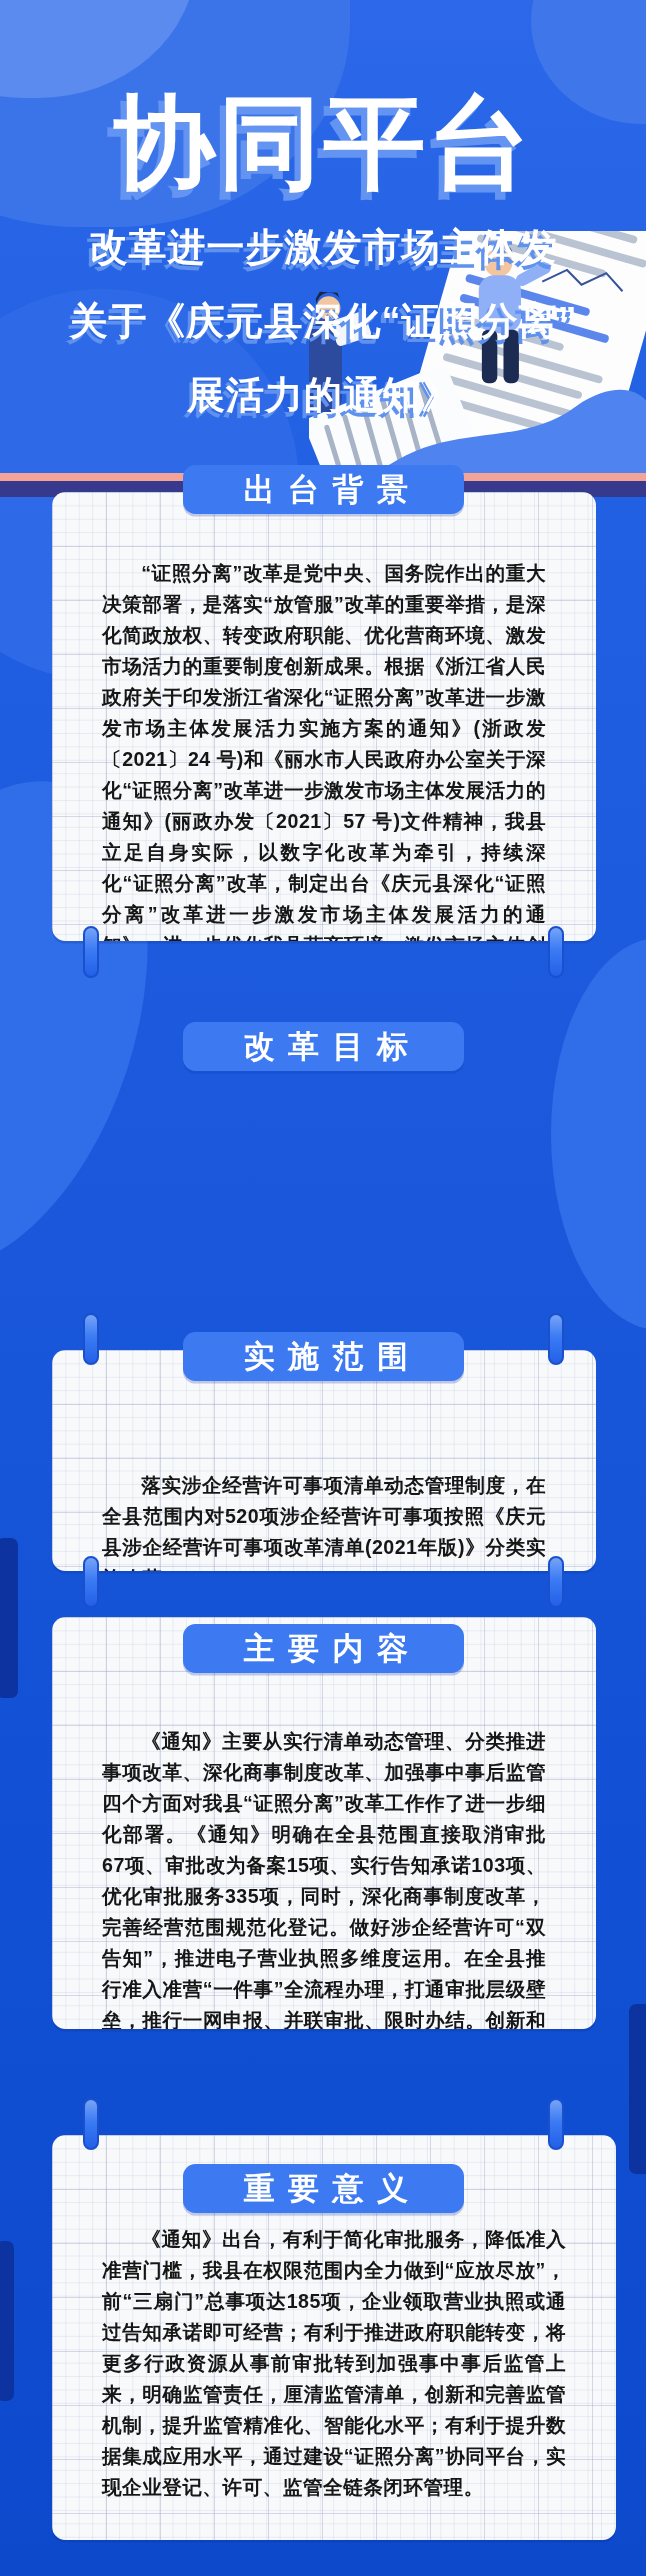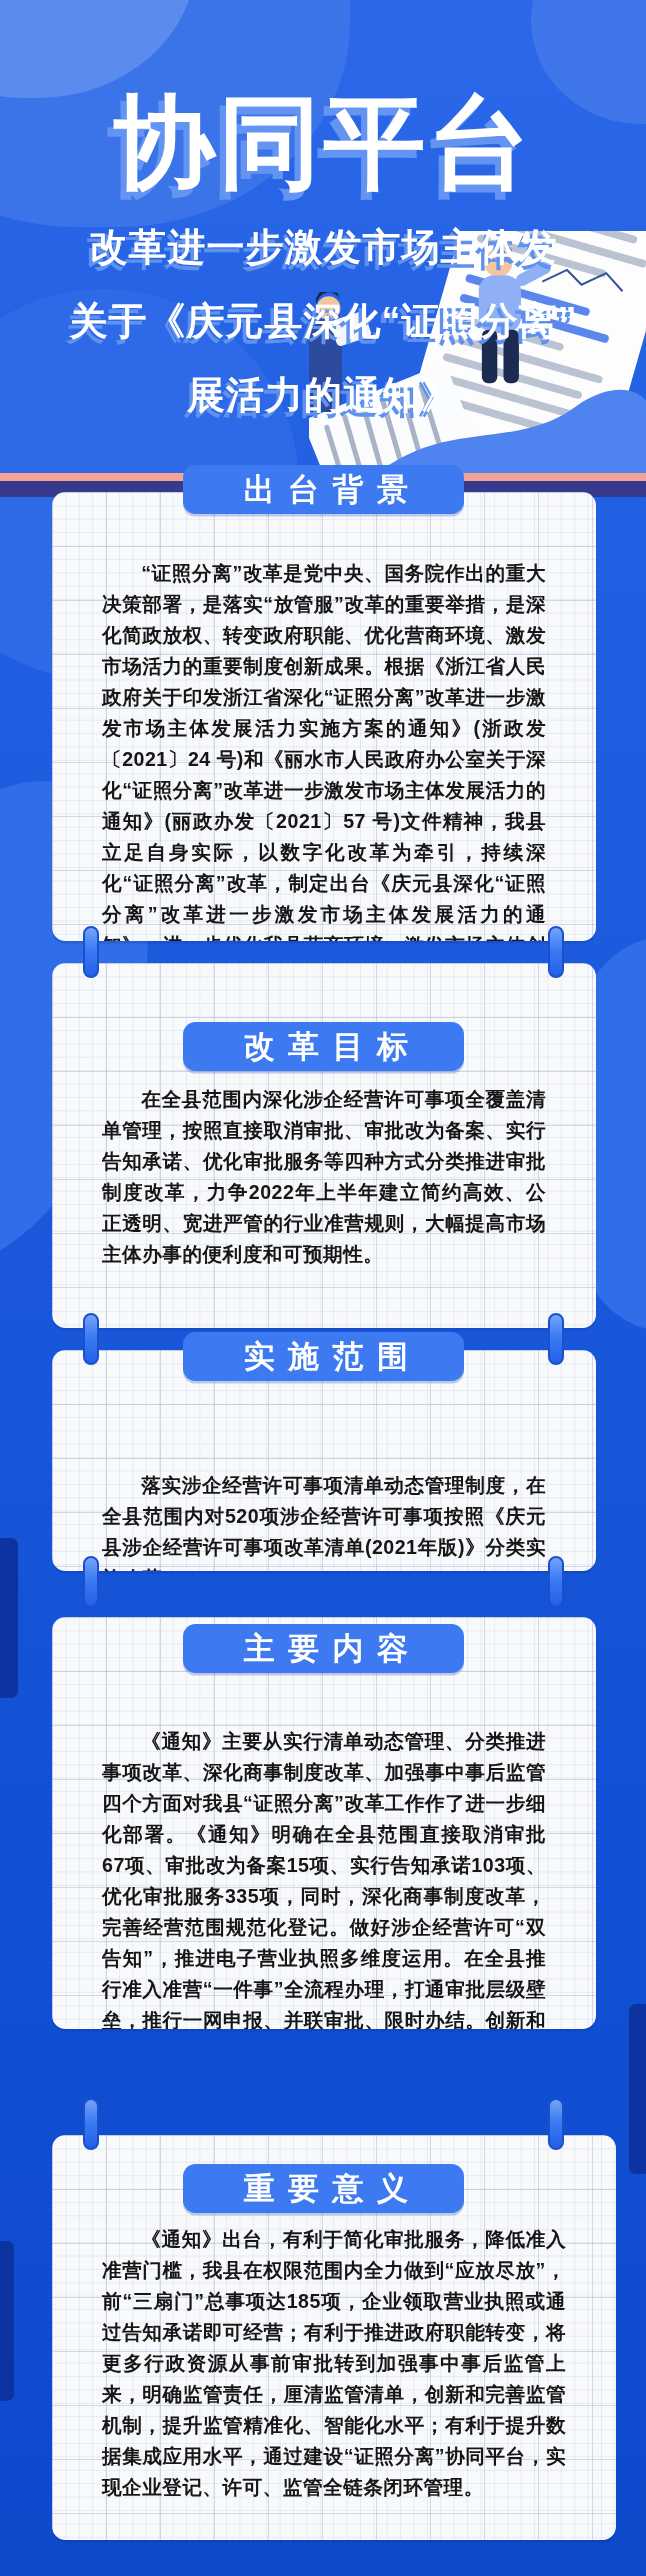--- a/index.html
+++ b/index.html
@@ -162,23 +162,20 @@
     <div>关于《庆元县深化“证照分离”</div>
     <div>展活力的通知》</div>
   </div>
 
   <div class="stripe-salmon"></div>
   <div class="stripe-indigo"></div>
 
   <section class="card c1">
     <div class="card-text t1">“证照分离”改革是党中央、国务院作出的重大决策部署，是落实“放管服”改革的重要举措，是深化简政放权、转变政府职能、优化营商环境、激发市场活力的重要制度创新成果。根据《浙江省人民政府关于印发浙江省深化“证照分离”改革进一步激发市场主体发展活力实施方案的通知》(浙政发〔2021〕24 号)和《丽水市人民政府办公室关于深化“证照分离”改革进一步激发市场主体发展活力的通知》(丽政办发〔2021〕57 号)文件精神，我县立足自身实际，以数字化改革为牵引，持续深化“证照分离”改革，制定出台《庆元县深化“证照分离”改革进一步激发市场主体发展活力的通知》，进一步优化我县营商环境，激发市场主体创业创新活力。</div>
   </section>
-  <section class="card c2">
-    <div class="card-text t2">在全县范围内深化涉企经营许可事项全覆盖清单管理，按照直接取消审批、审批改为备案、实行告知承诺、优化审批服务等四种方式分类推进审批制度改革，力争2022年上半年建立简约高效、公正透明、宽进严管的行业准营规则，大幅提高市场主体办事的便利度和可预期性。</div>
-  </section>
   <section class="card c3">
     <div class="card-text t3">落实涉企经营许可事项清单动态管理制度，在全县范围内对520项涉企经营许可事项按照《庆元县涉企经营许可事项改革清单(2021年版)》分类实施改革。</div>
   </section>
   <section class="card c4">
     <div class="card-text t4">《通知》主要从实行清单动态管理、分类推进事项改革、深化商事制度改革、加强事中事后监管四个方面对我县“证照分离”改革工作作了进一步细化部署。《通知》明确在全县范围直接取消审批67项、审批改为备案15项、实行告知承诺103项、优化审批服务335项，同时，深化商事制度改革，完善经营范围规范化登记。做好涉企经营许可“双告知”，推进电子营业执照多维度运用。在全县推行准入准营“一件事”全流程办理，打通审批层级壁垒，推行一网申报、并联审批、限时办结。创新和加强事中事后监管，全面推广掌上执法系统。充分利用大数据、人工智能等新技术，探索远程监管、移动监管等措施，不断提升监管科学性和有效性。</div>
   </section>
   <section class="card c5">
     <div class="card-text t5">《通知》出台，有利于简化审批服务，降低准入准营门槛，我县在权限范围内全力做到“应放尽放”，前“三扇门”总事项达185项，企业领取营业执照或通过告知承诺即可经营；有利于推进政府职能转变，将更多行政资源从事前审批转到加强事中事后监管上来，明确监管责任，厘清监管清单，创新和完善监管机制，提升监管精准化、智能化水平；有利于提升数据集成应用水平，通过建设“证照分离”协同平台，实现企业登记、许可、监管全链条闭环管理。</div>
   </section>
 

